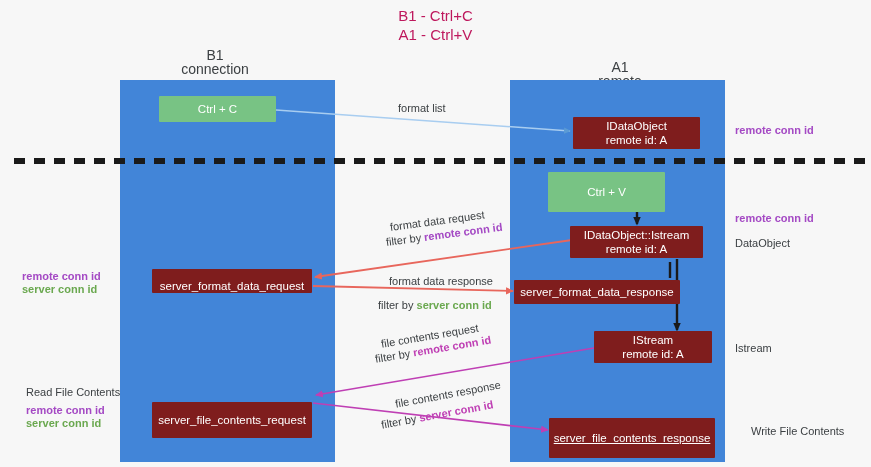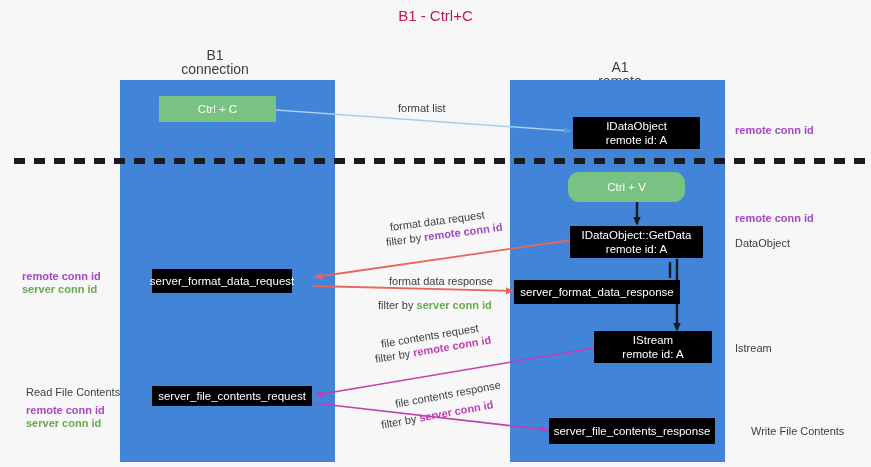--- a/index.html
+++ b/index.html
@@ -30,21 +30,21 @@
 
   
   .node{
     box-sizing:border-box;
     display:flex;align-items:center;justify-content:center;
     text-align:center;color:#ffffff;
     font-size:11.5px;line-height:14px;
     border-radius:1px;
   }
   .node.green{background:#78c384;}
-  .node.orange{background:#000000;}
+  .node.orange{background:#7f1d1d;}
   .node .l2{display:block;}
 
   
   .lbl{font-size:11px;color:#3c4043;line-height:14px;white-space:nowrap;}
   .purple{color:#a449c4;font-weight:bold;}
   .green-t{color:#6aa84f;font-weight:bold;}
   .magenta{color:#bf3fb4;font-weight:bold;}
 
   .rot-a{transform:rotate(-7.5deg);transform-origin:left top;}
   .rot-b{transform:rotate(-9.5deg);transform-origin:left top;}
@@ -52,20 +52,21 @@
 
   svg.overlay{position:absolute;left:0;top:0;width:871px;height:467px;pointer-events:none;}
 </style>
 </head>
 <body>
 
 <div id="stage">
 
   <div class="abs title">
     <div>B1 - Ctrl+C</div>
+    <div>A1 - Ctrl+V</div>
   </div>
 
   <div class="abs colhead" style="left:155px;top:48px;width:120px;">
     <span>B1</span>
     <span class="sub">connection</span>
   </div>
   <div class="abs colhead" style="left:560px;top:60px;width:120px;">
     <span>A1</span>
     <span class="sub">remote</span>
   </div>
@@ -112,51 +113,51 @@
     <span>Ctrl + C</span>
   </div>
 
   <div class="abs node orange" style="left:573px;top:117px;width:127px;height:32px;">
     <span>
       <span>IDataObject</span>
       <span class="l2">remote id: A</span>
     </span>
   </div>
 
-  <div class="abs node green" style="left:568px;top:172px;width:117px;height:30px;border-radius:11px;">
+  <div class="abs node green" style="left:548px;top:172px;width:117px;height:40px;">
     <span>Ctrl + V</span>
   </div>
 
   <div class="abs node orange" style="left:570px;top:226px;width:133px;height:32px;">
     <span>
-      <span>IDataObject::GetData</span>
+      <span>IDataObject::Istream</span>
       <span class="l2">remote id: A</span>
     </span>
   </div>
 
-  <div class="abs node orange" style="left:152px;top:269px;width:140px;height:24px;">
+  <div class="abs node orange" style="left:152px;top:269px;width:160px;height:24px;align-items:flex-end;">
     <span>server_format_data_request</span>
   </div>
 
   <div class="abs node orange" style="left:514px;top:280px;width:166px;height:24px;">
     <span>server_format_data_response</span>
   </div>
 
   <div class="abs node orange" style="left:594px;top:331px;width:118px;height:32px;">
     <span>
       <span>IStream</span>
       <span class="l2">remote id: A</span>
     </span>
   </div>
 
-  <div class="abs node orange" style="left:152px;top:386px;width:160px;height:20px;">
+  <div class="abs node orange" style="left:152px;top:402px;width:160px;height:36px;">
     <span>server_file_contents_request</span>
   </div>
 
-  <div class="abs node orange" style="left:549px;top:418px;width:166px;height:26px;">
+  <div class="abs node orange" style="left:549px;top:418px;width:166px;height:40px;text-decoration:underline;">
     <span>server_file_contents_response</span>
   </div>
 
   <div class="abs lbl" style="left:398px;top:101px;">format list</div>
 
   <div class="abs" style="left:389px;top:220px;">
     <div class="lbl rot-a">format data request</div>
   </div>
   <div class="abs" style="left:385px;top:235px;">
     <div class="lbl rot-a">

